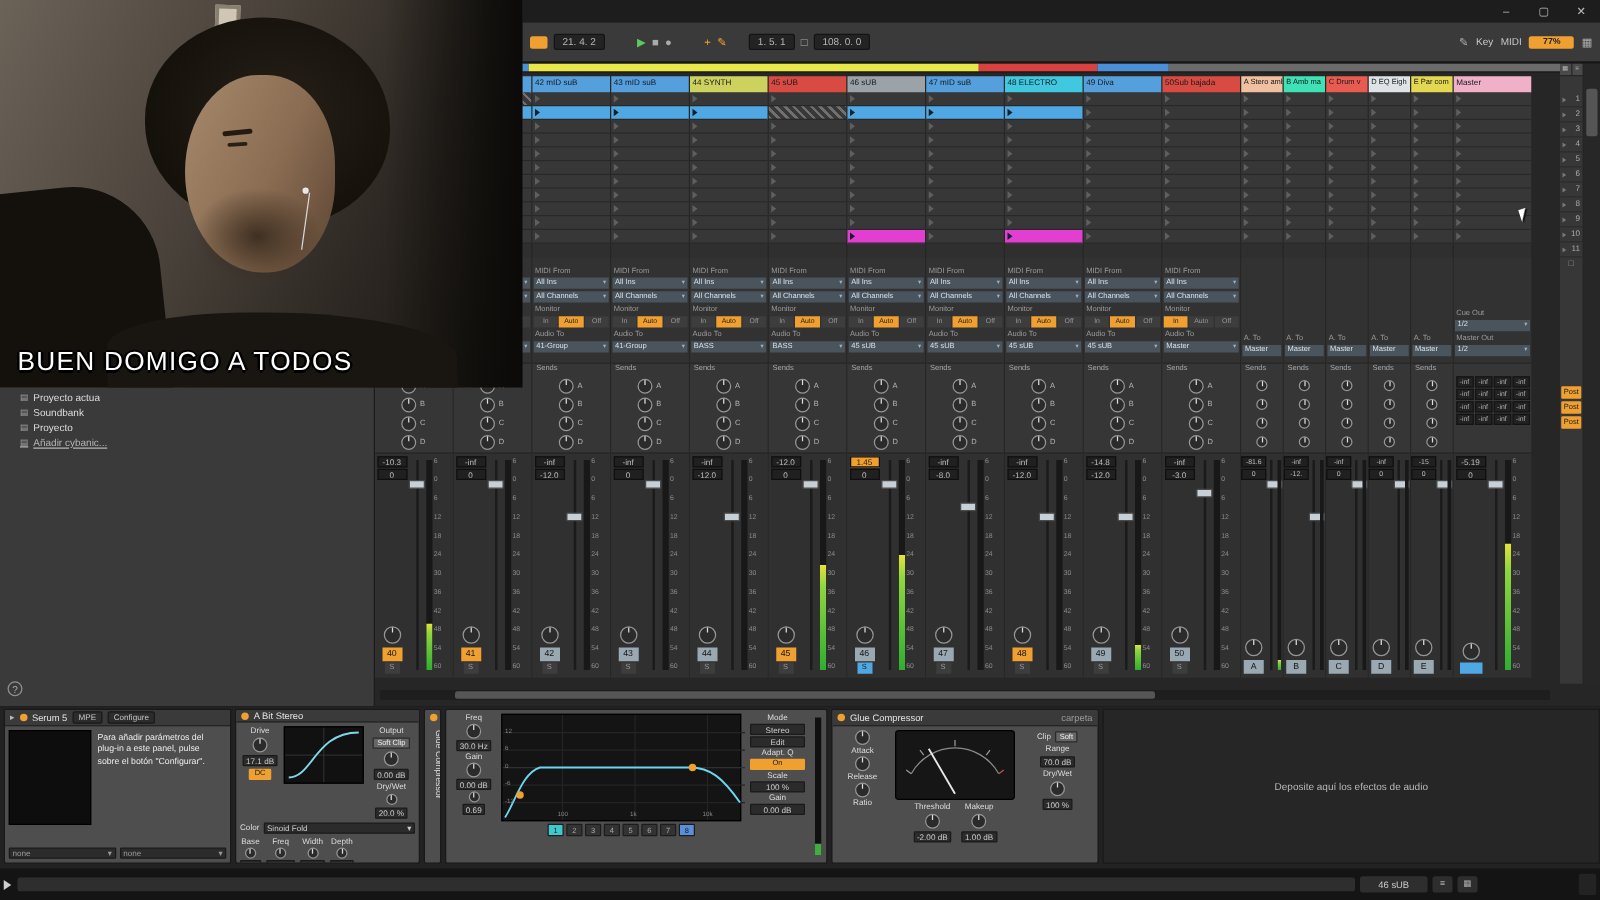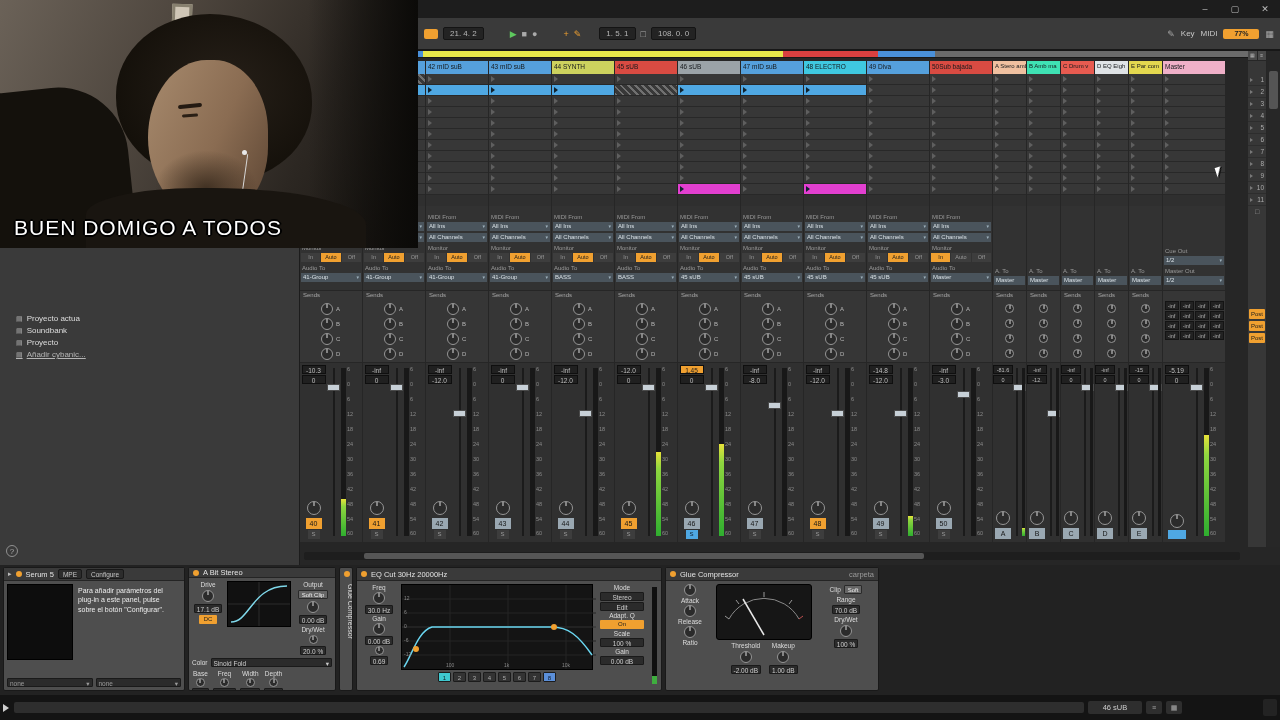--- a/index.html
+++ b/index.html
@@ -171,21 +171,21 @@
   .sb-play{position:absolute;left:3px;top:9px;width:0;height:0;border-left:6px solid #cfcfcf;
            border-top:4px solid transparent;border-bottom:4px solid transparent;}
   .sb-info{position:absolute;left:14px;top:7px;width:1070px;height:11px;background:#2e2e2e;border-radius:2px;}
   .sb-sel{position:absolute;right:138px;top:6px;width:54px;height:13px;line-height:13px;background:#2e2e2e;
           color:#ccc;font-size:7.5px;text-align:center;border-radius:2px;}
   .sb-ic{position:absolute;top:6px;width:16px;height:13px;line-height:13px;background:#2e2e2e;color:#aaa;
          font-size:7px;text-align:center;border-radius:2px;}
   .sb-corner{position:absolute;right:3px;top:4px;width:14px;height:17px;background:#232323;border-radius:2px;}
 
   
-  .webcam{position:absolute;left:0;top:0;width:418px;height:248px;overflow:hidden;
+  .webcam{position:absolute;left:0;top:0;width:418px;height:310px;overflow:hidden;
           background:linear-gradient(115deg,#6b6258 0%,#4e463e 35%,#2c2722 70%,#16130f 100%);}
   .wc-frame{position:absolute;left:172px;top:4px;width:20px;height:28px;background:#cfc6b6;
             border:3px solid #87806f;transform:rotate(2deg);}
   .wc-dark{position:absolute;right:0;top:0;width:110px;height:100%;background:linear-gradient(to left,#0b0a08,rgba(0,0,0,0));}
   .wc-chair{position:absolute;left:-20px;bottom:-10px;width:150px;height:170px;background:#14110c;
             border-radius:30px 70px 0 0;transform:rotate(-6deg);}
   .wc-hair{position:absolute;left:116px;top:14px;width:196px;height:168px;border-radius:48% 52% 46% 50%;
            background:radial-gradient(ellipse at 55% 45%,#272019 0%,#14100a 72%);}
   .wc-face{position:absolute;left:148px;top:60px;width:120px;height:158px;border-radius:50% 46% 46% 52%;
            background:linear-gradient(115deg,#a78a6d 0%,#8a6c52 55%,#5c4533 100%);}
@@ -2290,24 +2290,20 @@
           </div>
       </div>
     </div>
 
     <div class="device vstrip">
       <span class="led"></span>
       <div class="vtext">Glue Compressor</div>
     </div>
 
     <div class="device eq8">
-      <div class="d-title">
-        <span class="led"></span>
-        <span>EQ Cut 30Hz 20000Hz</span>
-      </div>
       <div class="d-body">
         <div class="eq-left">
           <span class="dlabel">Freq</span>
           <span class="knob">
               <span class="tick"></span>
             </span>
           <span class="dval">30.0 Hz</span>
           <span class="dlabel">Gain</span>
           <span class="knob">
               <span class="tick"></span>
@@ -2433,20 +2429,23 @@
           <span class="dval">70.0 dB</span>
           <span class="dlabel">Dry/Wet</span>
           <span class="knob">
               <span class="tick"></span>
             </span>
           <span class="dval">100 %</span>
         </div>
       </div>
     </div>
 
+    <div class="drop-area">
+      <span>Deposite aquí los efectos de audio</span>
+    </div>
   </div>
 
   <div class="statusbar">
     <span class="sb-play"></span>
     <div class="sb-info"></div>
     <div class="sb-sel">46 sUB</div>
     <span class="sb-ic" style="right:118px;">≡</span>
     <span class="sb-ic" style="right:98px;">▦</span>
     <span class="sb-corner"></span>
   </div>

